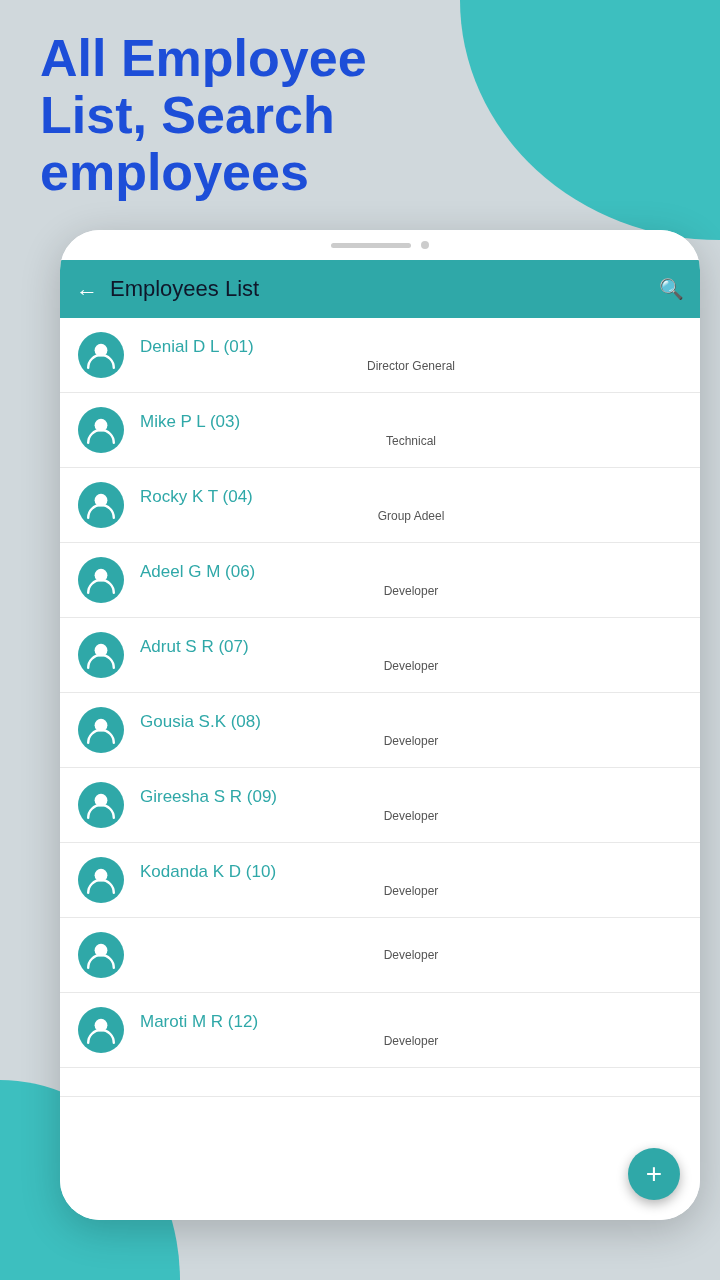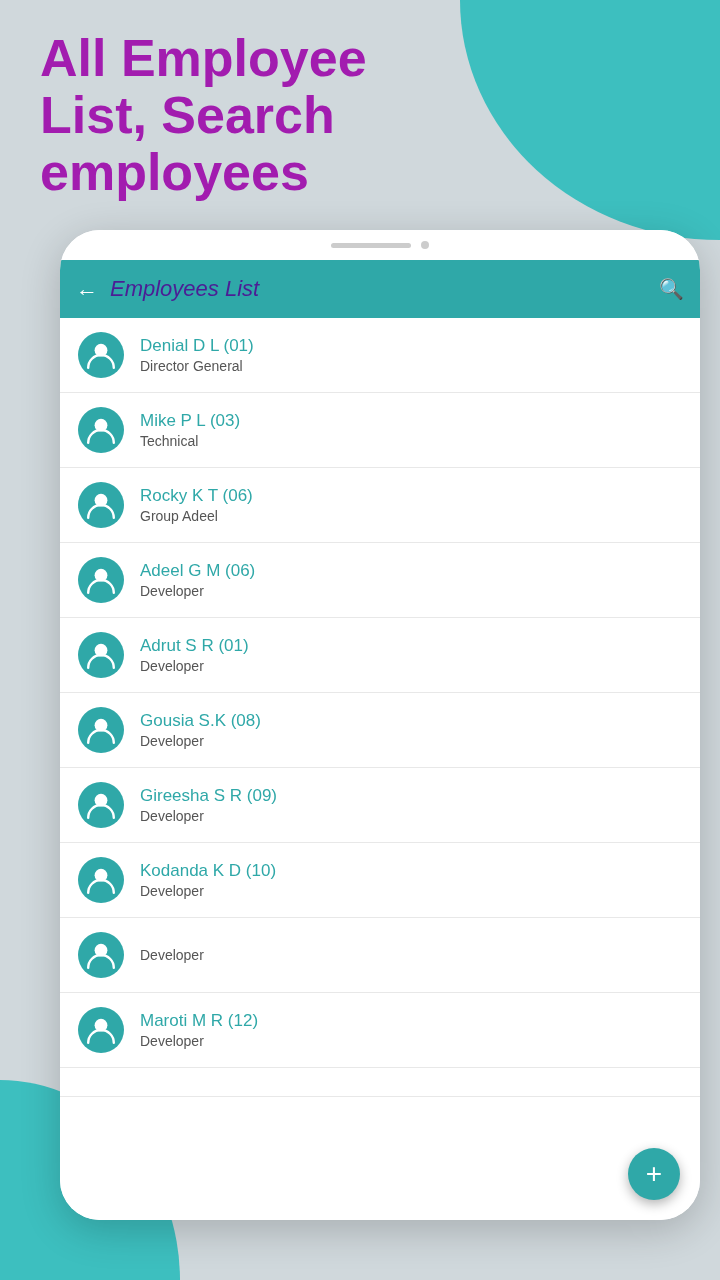--- a/index.html
+++ b/index.html
@@ -37,21 +37,21 @@
       border-radius: 0 100% 0 0;
     }
 
     .page-title {
       position: absolute;
       top: 30px;
       left: 40px;
       right: 260px;
       font-size: 52px;
       font-weight: 900;
-      color: #a21caf;
+      color: #1d4ed8;
       line-height: 1.1;
       z-index: 10;
     }
 
     .phone-container {
       position: absolute;
       top: 230px;
       left: 60px;
       right: 20px;
       bottom: 60px;
@@ -95,24 +95,23 @@
     }
 
     .back-icon {
       color: white;
       font-size: 22px;
       cursor: pointer;
     }
 
     .header-title {
       flex: 1;
-      color: #4c1d95;
+      color: #0f172a;
       font-size: 22px;
       font-weight: 500;
-      font-style: italic;
     }
 
     .search-icon {
       color: white;
       font-size: 20px;
       cursor: pointer;
     }
 
     .employee-list {
       overflow-y: auto;
@@ -151,22 +150,23 @@
     }
 
     .employee-name {
       font-size: 17px;
       color: #2fa8a8;
       font-weight: 500;
       margin-bottom: 2px;
     }
 
     .employee-role {
-      font-size: 14px;
+      font-size: 12px;
       color: #555;
+      text-align: center;
     }
 
     .fab-button {
       position: absolute;
       bottom: 20px;
       right: 20px;
       width: 52px;
       height: 52px;
       background: #2fa8a8;
       border-radius: 50%;
@@ -227,21 +227,21 @@
       </div>
     </div>
       <div class="employee-item">
       <div class="avatar">
         <svg class="avatar-svg" viewBox="0 0 40 40" fill="none" xmlns="http://www.w3.org/2000/svg">
           <circle cx="20" cy="14" r="8" fill="white"></circle>
           <path d="M4 36c0-8.837 7.163-16 16-16s16 7.163 16 16" stroke="white" stroke-width="3" fill="none" stroke-linecap="round"></path>
         </svg>
       </div>
       <div class="employee-info">
-        <div class="employee-name">Rocky K T (06)</div>
+        <div class="employee-name">Rocky K T (04)</div>
         <div class="employee-role">Group Adeel</div>
       </div>
     </div>
       <div class="employee-item">
       <div class="avatar">
         <svg class="avatar-svg" viewBox="0 0 40 40" fill="none" xmlns="http://www.w3.org/2000/svg">
           <circle cx="20" cy="14" r="8" fill="white"></circle>
           <path d="M4 36c0-8.837 7.163-16 16-16s16 7.163 16 16" stroke="white" stroke-width="3" fill="none" stroke-linecap="round"></path>
         </svg>
       </div>
@@ -251,21 +251,21 @@
       </div>
     </div>
       <div class="employee-item">
       <div class="avatar">
         <svg class="avatar-svg" viewBox="0 0 40 40" fill="none" xmlns="http://www.w3.org/2000/svg">
           <circle cx="20" cy="14" r="8" fill="white"></circle>
           <path d="M4 36c0-8.837 7.163-16 16-16s16 7.163 16 16" stroke="white" stroke-width="3" fill="none" stroke-linecap="round"></path>
         </svg>
       </div>
       <div class="employee-info">
-        <div class="employee-name">Adrut S R (01)</div>
+        <div class="employee-name">Adrut S R (07)</div>
         <div class="employee-role">Developer</div>
       </div>
     </div>
       <div class="employee-item">
       <div class="avatar">
         <svg class="avatar-svg" viewBox="0 0 40 40" fill="none" xmlns="http://www.w3.org/2000/svg">
           <circle cx="20" cy="14" r="8" fill="white"></circle>
           <path d="M4 36c0-8.837 7.163-16 16-16s16 7.163 16 16" stroke="white" stroke-width="3" fill="none" stroke-linecap="round"></path>
         </svg>
       </div>

